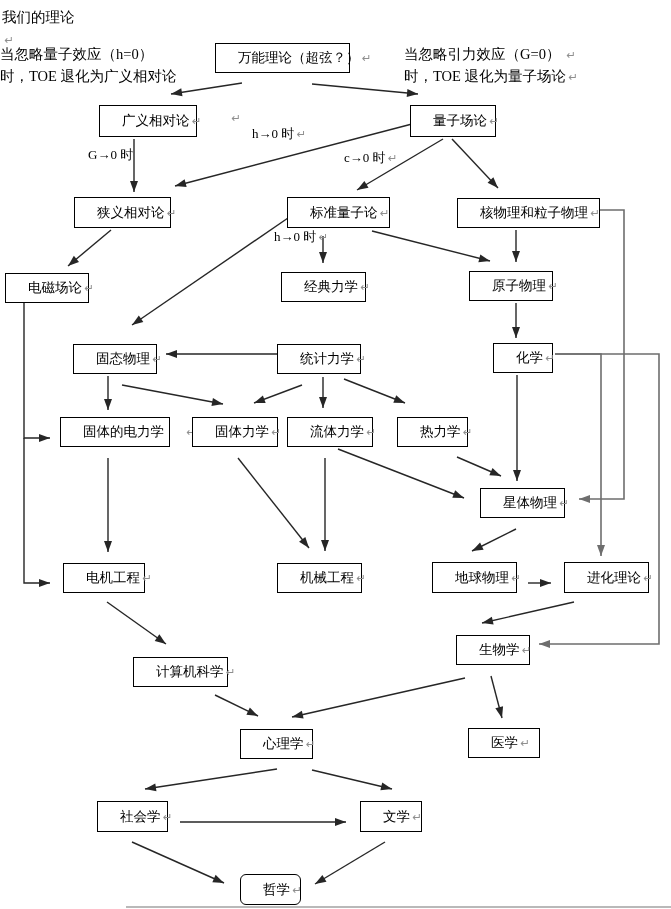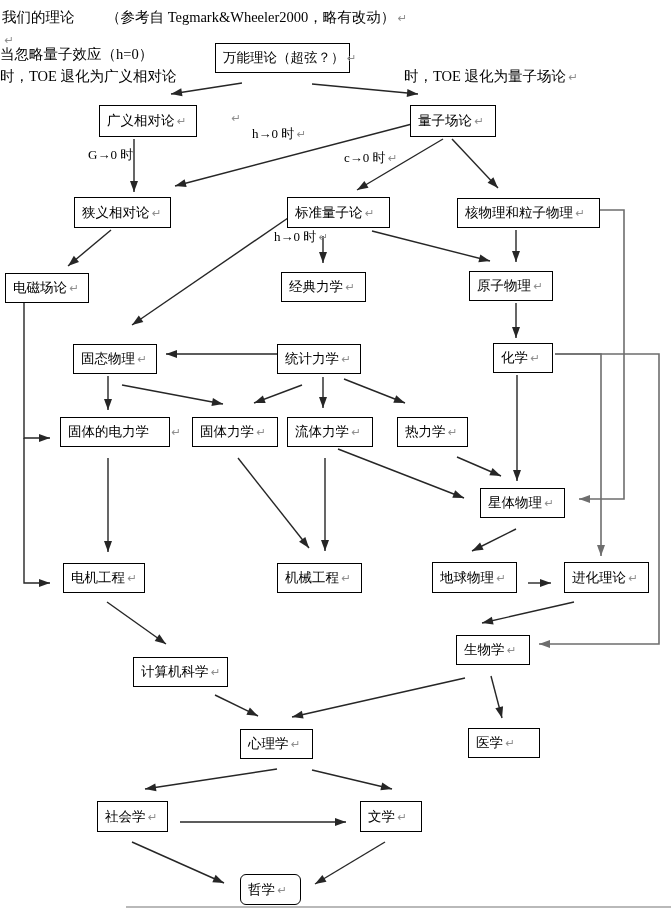--- a/index.html
+++ b/index.html
@@ -1,20 +1,20 @@
 <!DOCTYPE html>
 <html><head>
 <meta charset="utf-8">
 <style>
   html,body{margin:0;padding:0;background:#fff;}
   #stage{position:relative;width:671px;height:909px;background:#ffffff;overflow:hidden;
          font-family:"Liberation Serif","DejaVu Serif",serif;color:#000;}
   #arrow-layer{position:absolute;left:0;top:0;width:671px;height:909px;}
   .node{position:absolute;background:#fff;border:1.5px solid #000;box-sizing:border-box;
-        display:flex;align-items:center;padding-left:7px;font-size:13.5px;white-space:nowrap;}
+        display:flex;align-items:center;padding-left:22px;font-size:13.5px;white-space:nowrap;}
   .flabel{position:absolute;font-size:13px;white-space:nowrap;line-height:16px;}
   .note-line{position:absolute;font-size:14.5px;white-space:nowrap;line-height:21px;}
   .hdr{position:absolute;font-size:14.5px;white-space:nowrap;}
   .mark{color:#8f8f8f;font-size:11.5px;margin-left:2px;font-family:"DejaVu Sans",sans-serif;}
 </style>
 </head>
 <body>
 
 <div id="stage">
   <svg id="arrow-layer" xmlns="http://www.w3.org/2000/svg" viewBox="0 0 671 909">
@@ -99,32 +99,32 @@
       <polyline points="555,354 601,354 601,556" fill="none" stroke="#6e6e6e" stroke-width="1.6"></polyline>
       <polygon points="601,556 597,545 605,545" fill="#6e6e6e"></polygon>
       <polyline points="555,354 659,354 659,644 539,644" fill="none" stroke="#6e6e6e" stroke-width="1.6"></polyline>
       <polygon points="539,644 550,640 550,648" fill="#6e6e6e"></polygon>
       <polyline points="126,907 671,907" fill="none" stroke="#b9b9b9" stroke-width="2"></polyline>
     </svg>
 
   <div class="hdr" style="left:2px;top:8px;">
     <span>我们的理论</span>
   </div>
-  <div class="hdr" style="left:106px;top:8px;">
-    <span>（参考自 Tegmark&amp;Wheeler2000，略有改动）</span><span class="mark">↵</span>
-  </div>
   <div class="note-line" style="left:2px;top:29px;">
     <span class="mark">↵</span>
   </div>
 
   <div class="note-line" style="left:0px;top:44px;">
     <span>当忽略量子效应（h=0）</span>
   </div>
   <div class="note-line" style="left:0px;top:66px;">
     <span>时，TOE 退化为广义相对论</span>
+  </div>
+  <div class="note-line" style="left:404px;top:44px;">
+    <span>当忽略引力效应（G=0）</span>&nbsp;<span class="mark">↵</span>
   </div>
   <div class="note-line" style="left:404px;top:66px;">
     <span>时，TOE 退化为量子场论</span><span class="mark">↵</span>
   </div>
 <div class="node" style="left: 215px; top: 43px; width: 135px; height: 30px;">
       <span>万能理论（超弦？）</span>
       <span class="mark">↵</span>
     </div>
     <div class="node" style="left: 99px; top: 105px; width: 98px; height: 32px;">
       <span>广义相对论</span>

